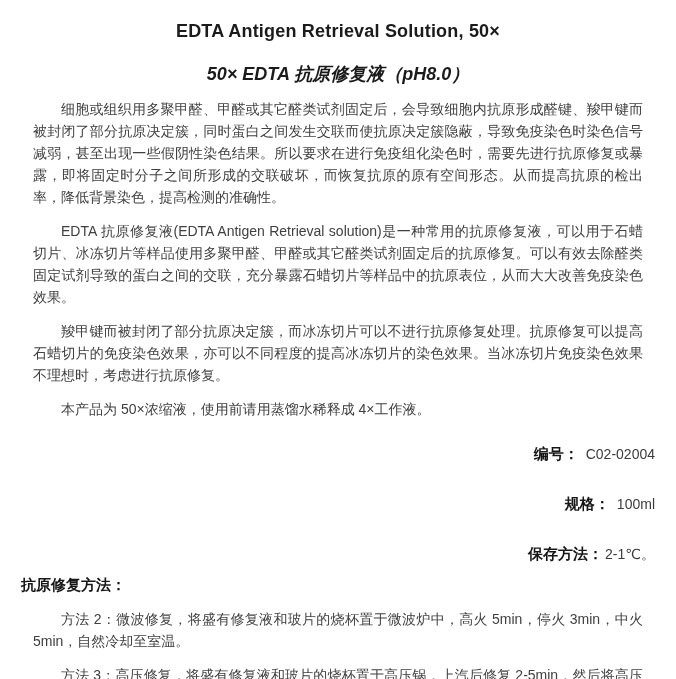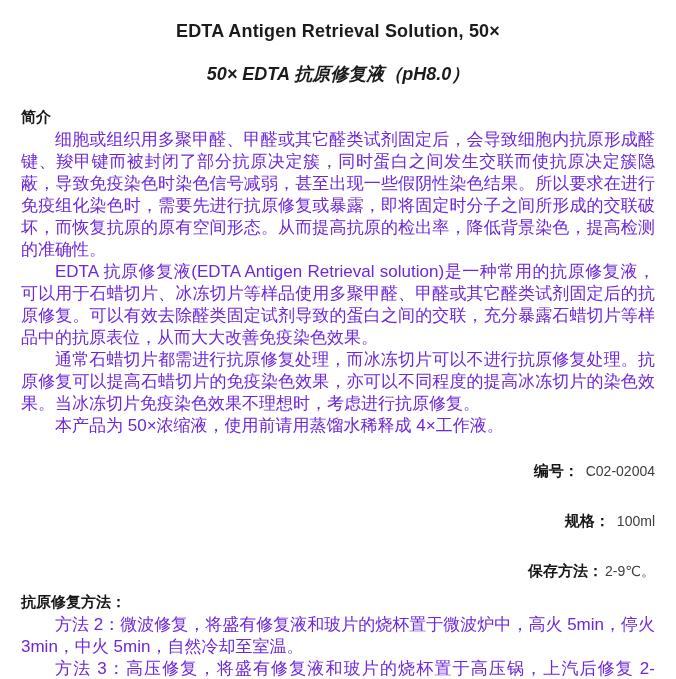--- a/index.html
+++ b/index.html
@@ -39,24 +39,24 @@
     font-style: italic;
   }
   .section-heading {
     margin: 20px 0 0 0;
     font-size: 15px;
     font-weight: 700;
     color: #171717;
     line-height: 22px;
   }
   .body-p {
-    margin: 0;
-    font-size: 17px;
+    margin: 12px;
+    font-size: 14px;
     line-height: 22px;
-    color: #6d28d9;
+    color: #404040;
     text-indent: 2em;
     text-align: justify;
   }
   .intro-block {
     margin-top: 1px;
   }
   .field-row {
     margin-top: 18px;
     font-size: 14px;
     line-height: 32px;
@@ -84,39 +84,38 @@
 </head>
 <body>
 
 <div class="doc">
 
   <h1 class="title-en">EDTA Antigen Retrieval Solution, 50×</h1>
 
   <h2 class="title-zh">50× EDTA 抗原修复液（pH8.0）</h2>
 
   <section>
-    <h3 class="section-heading">简介</h3>
     <div class="intro-block">
       <p class="body-p">细胞或组织用多聚甲醛、甲醛或其它醛类试剂固定后，会导致细胞内抗原形成醛键、羧甲键而被封闭了部分抗原决定簇，同时蛋白之间发生交联而使抗原决定簇隐蔽，导致免疫染色时染色信号减弱，甚至出现一些假阴性染色结果。所以要求在进行免疫组化染色时，需要先进行抗原修复或暴露，即将固定时分子之间所形成的交联破坏，而恢复抗原的原有空间形态。从而提高抗原的检出率，降低背景染色，提高检测的准确性。</p>
       <p class="body-p">EDTA 抗原修复液(EDTA Antigen Retrieval solution)是一种常用的抗原修复液，可以用于石蜡切片、冰冻切片等样品使用多聚甲醛、甲醛或其它醛类试剂固定后的抗原修复。可以有效去除醛类固定试剂导致的蛋白之间的交联，充分暴露石蜡切片等样品中的抗原表位，从而大大改善免疫染色效果。</p>
-      <p class="body-p">通常石蜡切片都需进行抗原修复处理，而冰冻切片可以不进行抗原修复处理。抗原修复可以提高石蜡切片的免疫染色效果，亦可以不同程度的提高冰冻切片的染色效果。当冰冻切片免疫染色效果不理想时，考虑进行抗原修复。</p>
+      <p class="body-p">羧甲键而被封闭了部分抗原决定簇，而冰冻切片可以不进行抗原修复处理。抗原修复可以提高石蜡切片的免疫染色效果，亦可以不同程度的提高冰冻切片的染色效果。当冰冻切片免疫染色效果不理想时，考虑进行抗原修复。</p>
       <p class="body-p">本产品为 50×浓缩液，使用前请用蒸馏水稀释成 4×工作液。</p>
     </div>
   </section>
 
   <div class="field-row">
     <span class="field-label">编号：</span><span class="field-value">C02-02004</span>
   </div>
 
   <div class="field-row">
     <span class="field-label">规格：</span><span class="field-value">100ml</span>
   </div>
 
   <div class="field-row">
-    <span class="field-label">保存方法：</span><span class="field-value tight">2-9℃。</span>
+    <span class="field-label">保存方法：</span><span class="field-value tight">2-1℃。</span>
   </div>
 
   <section>
     <h3 class="section-heading methods-heading">抗原修复方法：</h3>
     <div class="methods-block">
       <p class="body-p">方法 2：微波修复，将盛有修复液和玻片的烧杯置于微波炉中，高火 5min，停火 3min，中火 5min，自然冷却至室温。</p>
       <p class="body-p">方法 3：高压修复，将盛有修复液和玻片的烧杯置于高压锅，上汽后修复 2-5min，然后将高压锅置入凉水中，减压至正常后取出玻片。</p>
     </div>
   </section>
 

